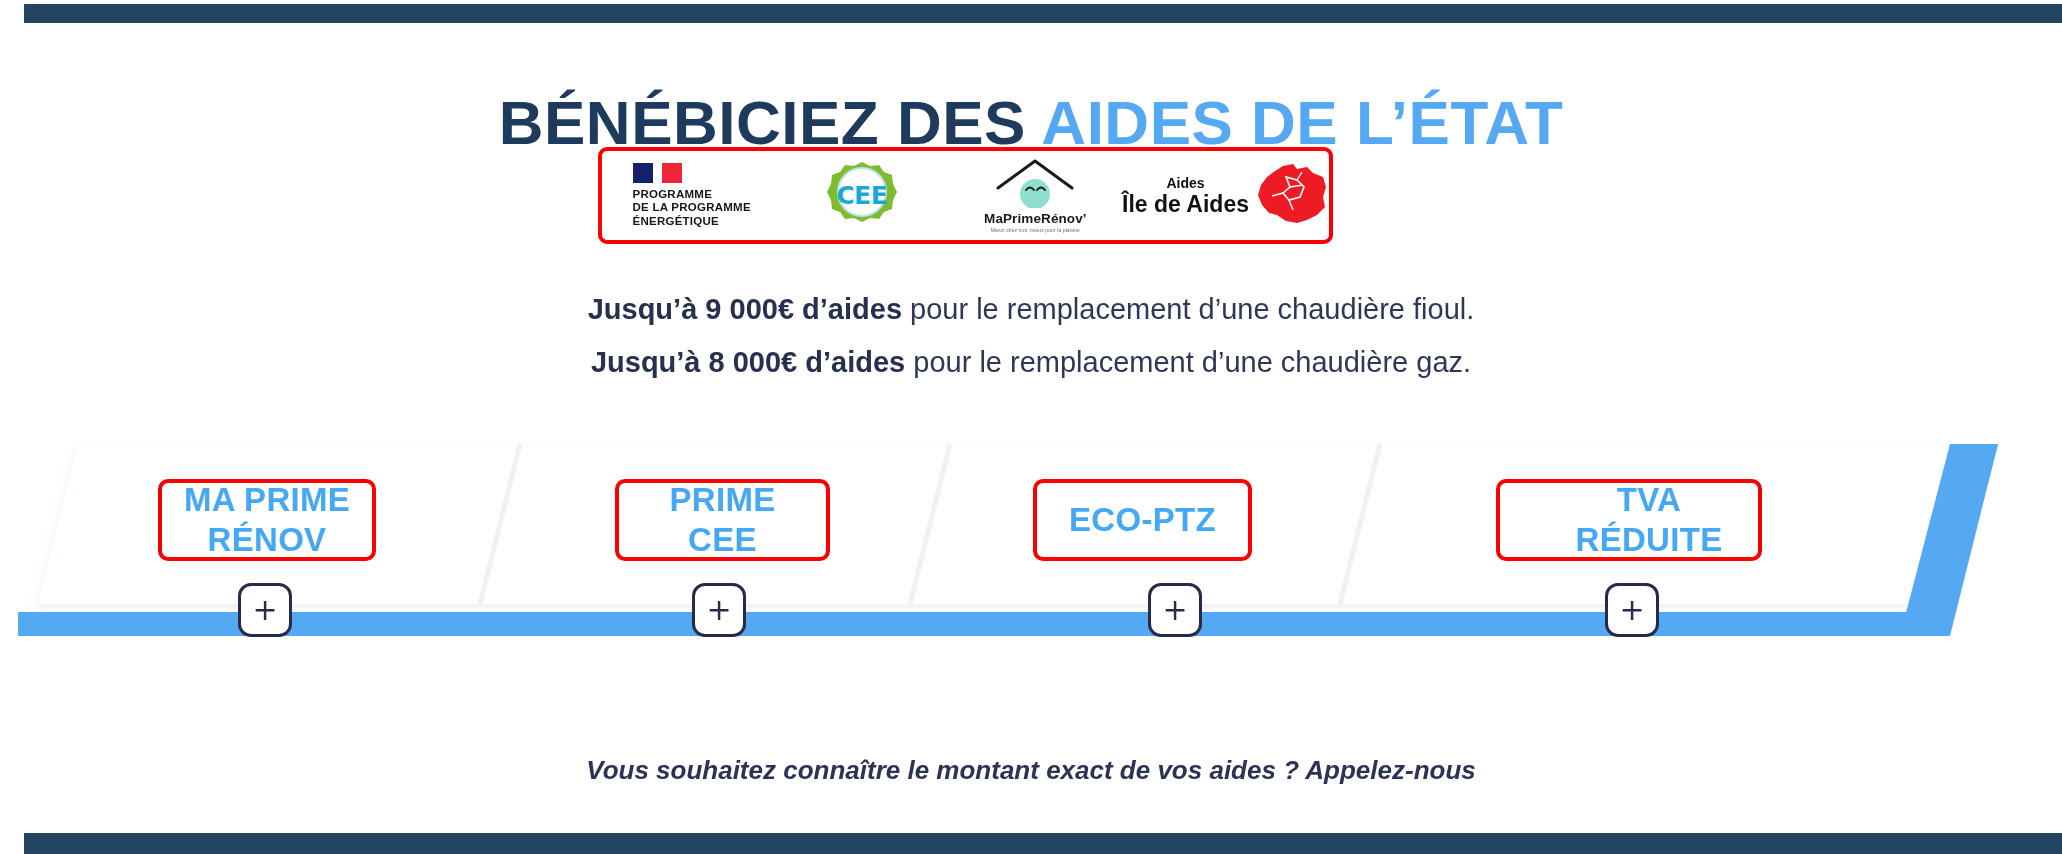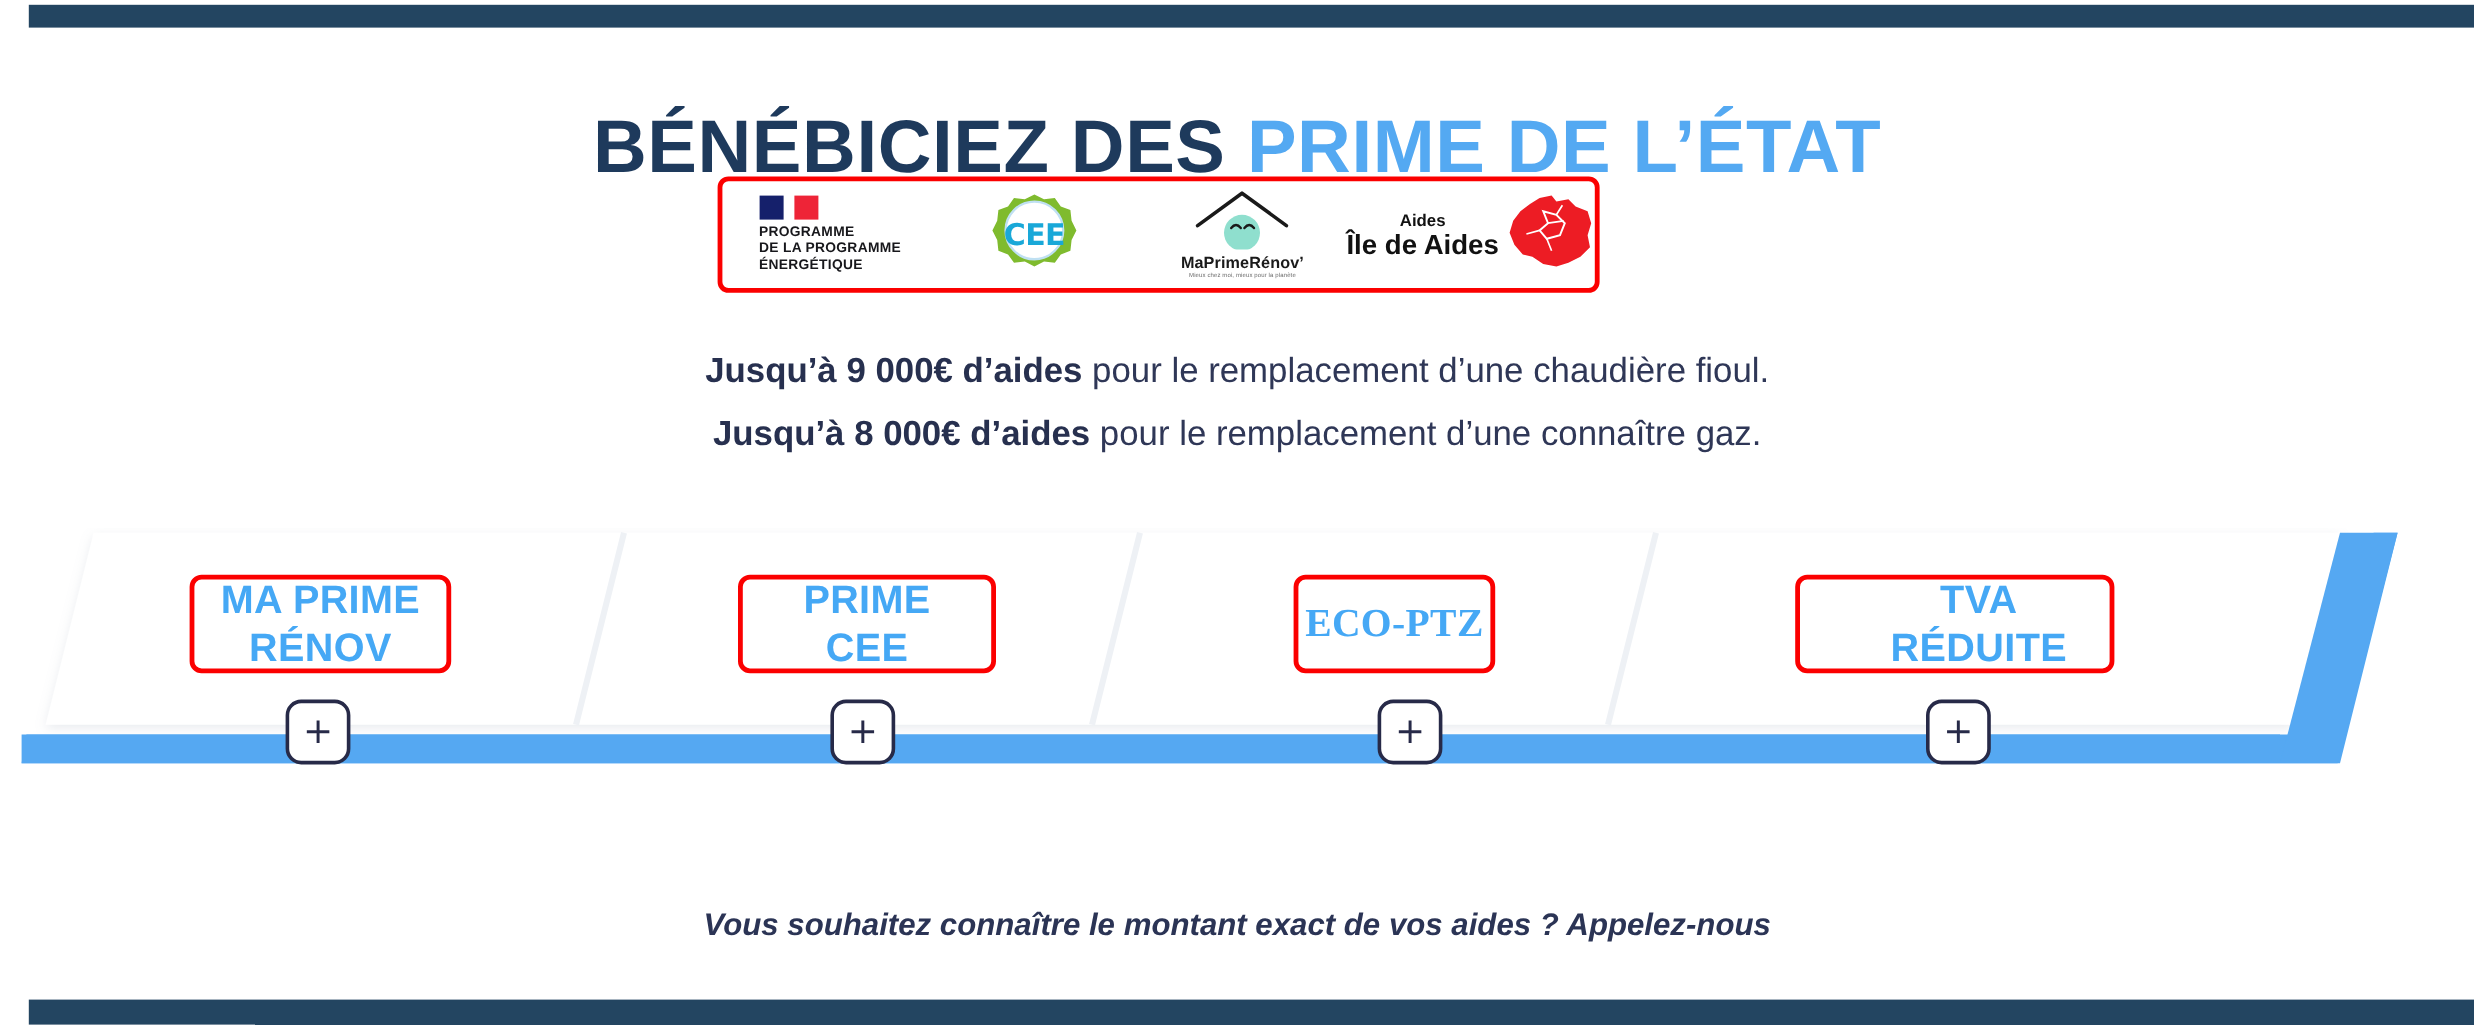--- a/index.html
+++ b/index.html
@@ -235,21 +235,21 @@
     white-space: nowrap;
     font-style: italic;
   }
 </style>
 </head>
 <body>
 
 <div class="rule-top"></div>
 
 <h1 class="headline">
-  <span>BÉNÉBICIEZ DES </span><span class="accent">PRIME DE L’ÉTAT</span>
+  <span>BÉNÉBICIEZ DES </span><span class="accent">AIDES DE L’ÉTAT</span>
 </h1>
 
 <div class="logo-strip">
 
   <div class="logo-cell">
     <div class="logo-pte">
       <div class="flag-row">
         <div class="flag-sq flag-blue"></div>
         <div class="flag-sq flag-red"></div>
       </div>
@@ -302,21 +302,21 @@
       </div>
     </div>
   </div>
 </div>
 
 <div class="aides-lines">
   <div class="aide-line">
     <b>Jusqu’à 9 000€ d’aides</b><span> pour le remplacement d’une chaudière fioul.</span>
   </div>
   <div class="aide-line">
-    <b>Jusqu’à 8 000€ d’aides</b><span> pour le remplacement d’une connaître gaz.</span>
+    <b>Jusqu’à 8 000€ d’aides</b><span> pour le remplacement d’une chaudière gaz.</span>
   </div>
 </div>
 
 <div class="banner">
   <svg width="2062" height="225" viewBox="0 0 2062 225">
 
     <defs>
       <filter id="softshadow" x="-10%" y="-30%" width="120%" height="180%">
         <feDropShadow dx="0" dy="3" stdDeviation="5" flood-color="#9aa6b5" flood-opacity="0.22"></feDropShadow>
       </filter>
@@ -343,21 +343,21 @@
     </div>
 
     <div class="badge" style="left:615px; top:39px; width:215px; height:82px;">
       <span>PRIME
 CEE</span>
     </div>
     <div class="plus-btn" style="left:692px; top:143px;">
       <span>+</span>
     </div>
 
-    <div class="badge" style="left:1078px; top:39px; width:168px; height:82px;font-family:Liberation Serif, serif;">
+    <div class="badge" style="left:1033px; top:39px; width:219px; height:82px;">
       <span>ECO-PTZ</span>
     </div>
     <div class="plus-btn" style="left:1148px; top:143px;">
       <span>+</span>
     </div>
 
     <div class="badge" style="left:1496px; top:39px; width:266px; height:82px;padding-left:40px;">
       <span>TVA RÉDUITE</span>
     </div>
     <div class="plus-btn" style="left:1605px; top:143px;">

